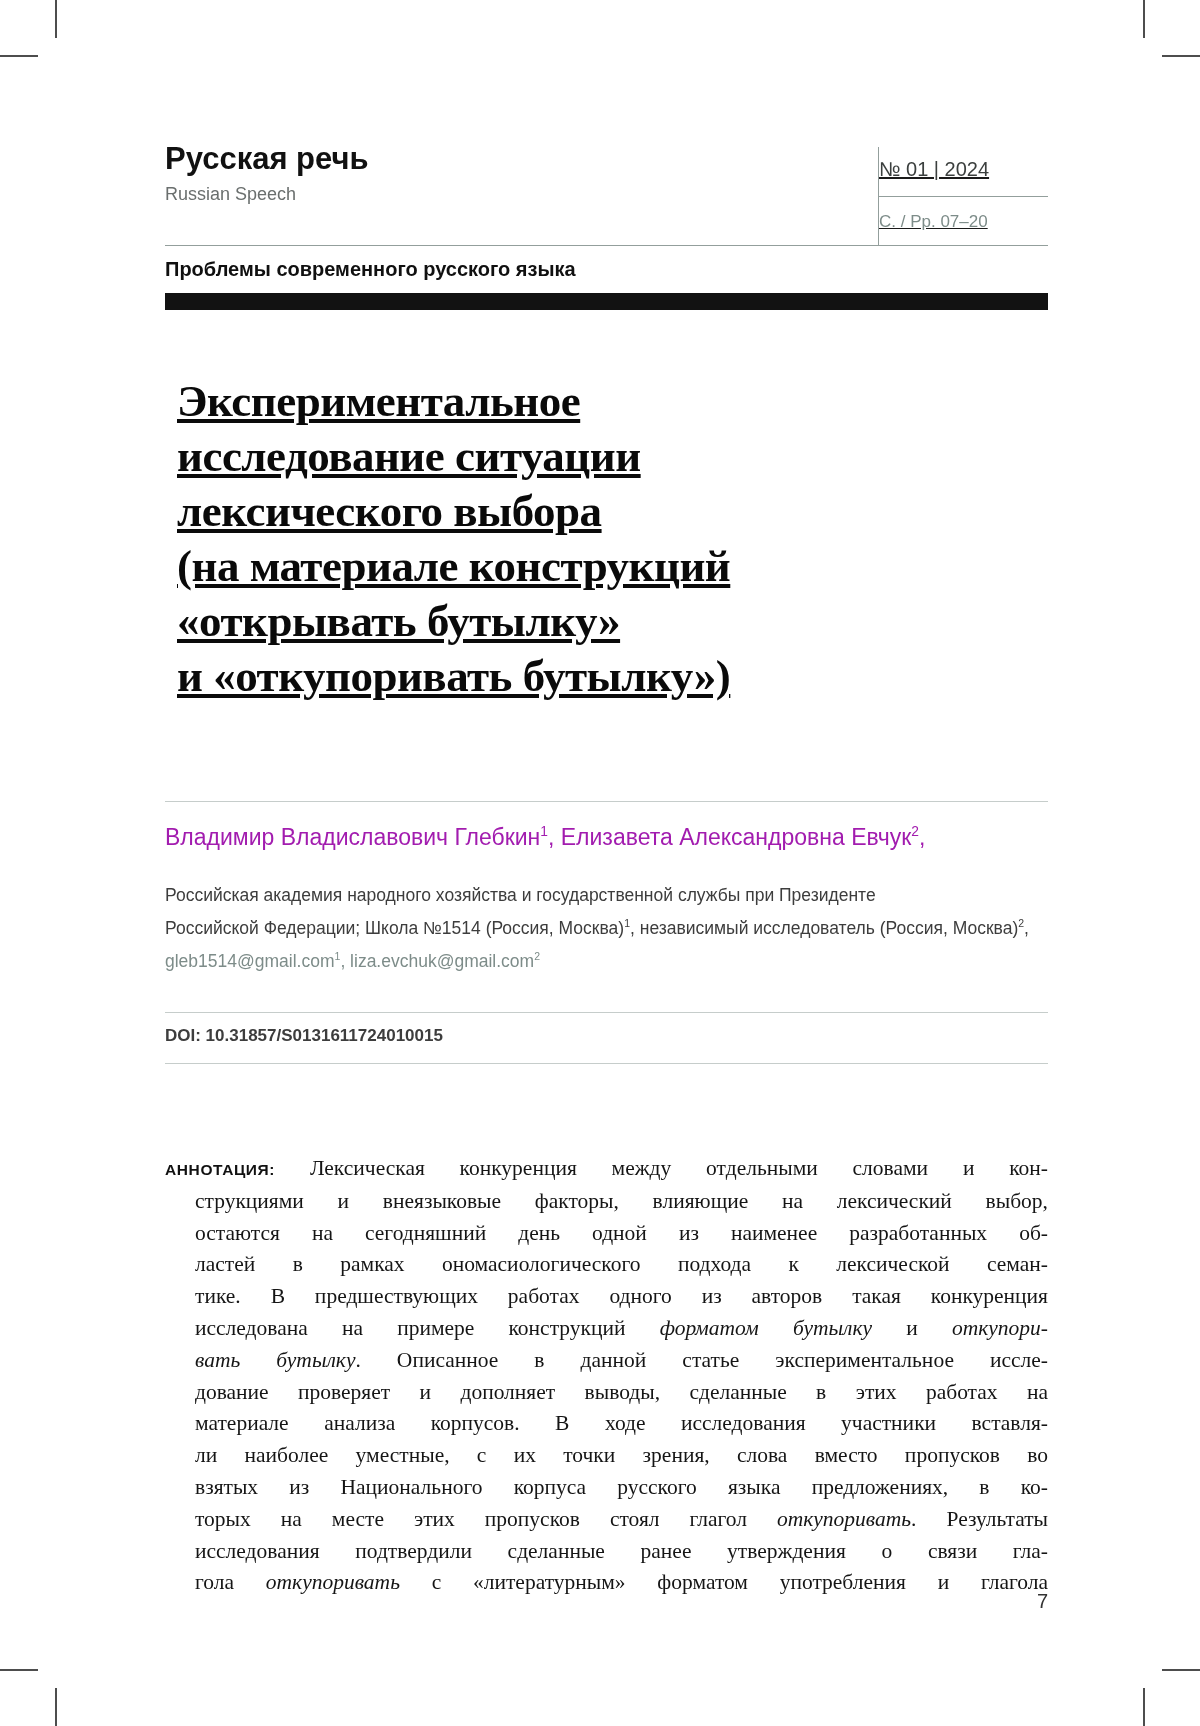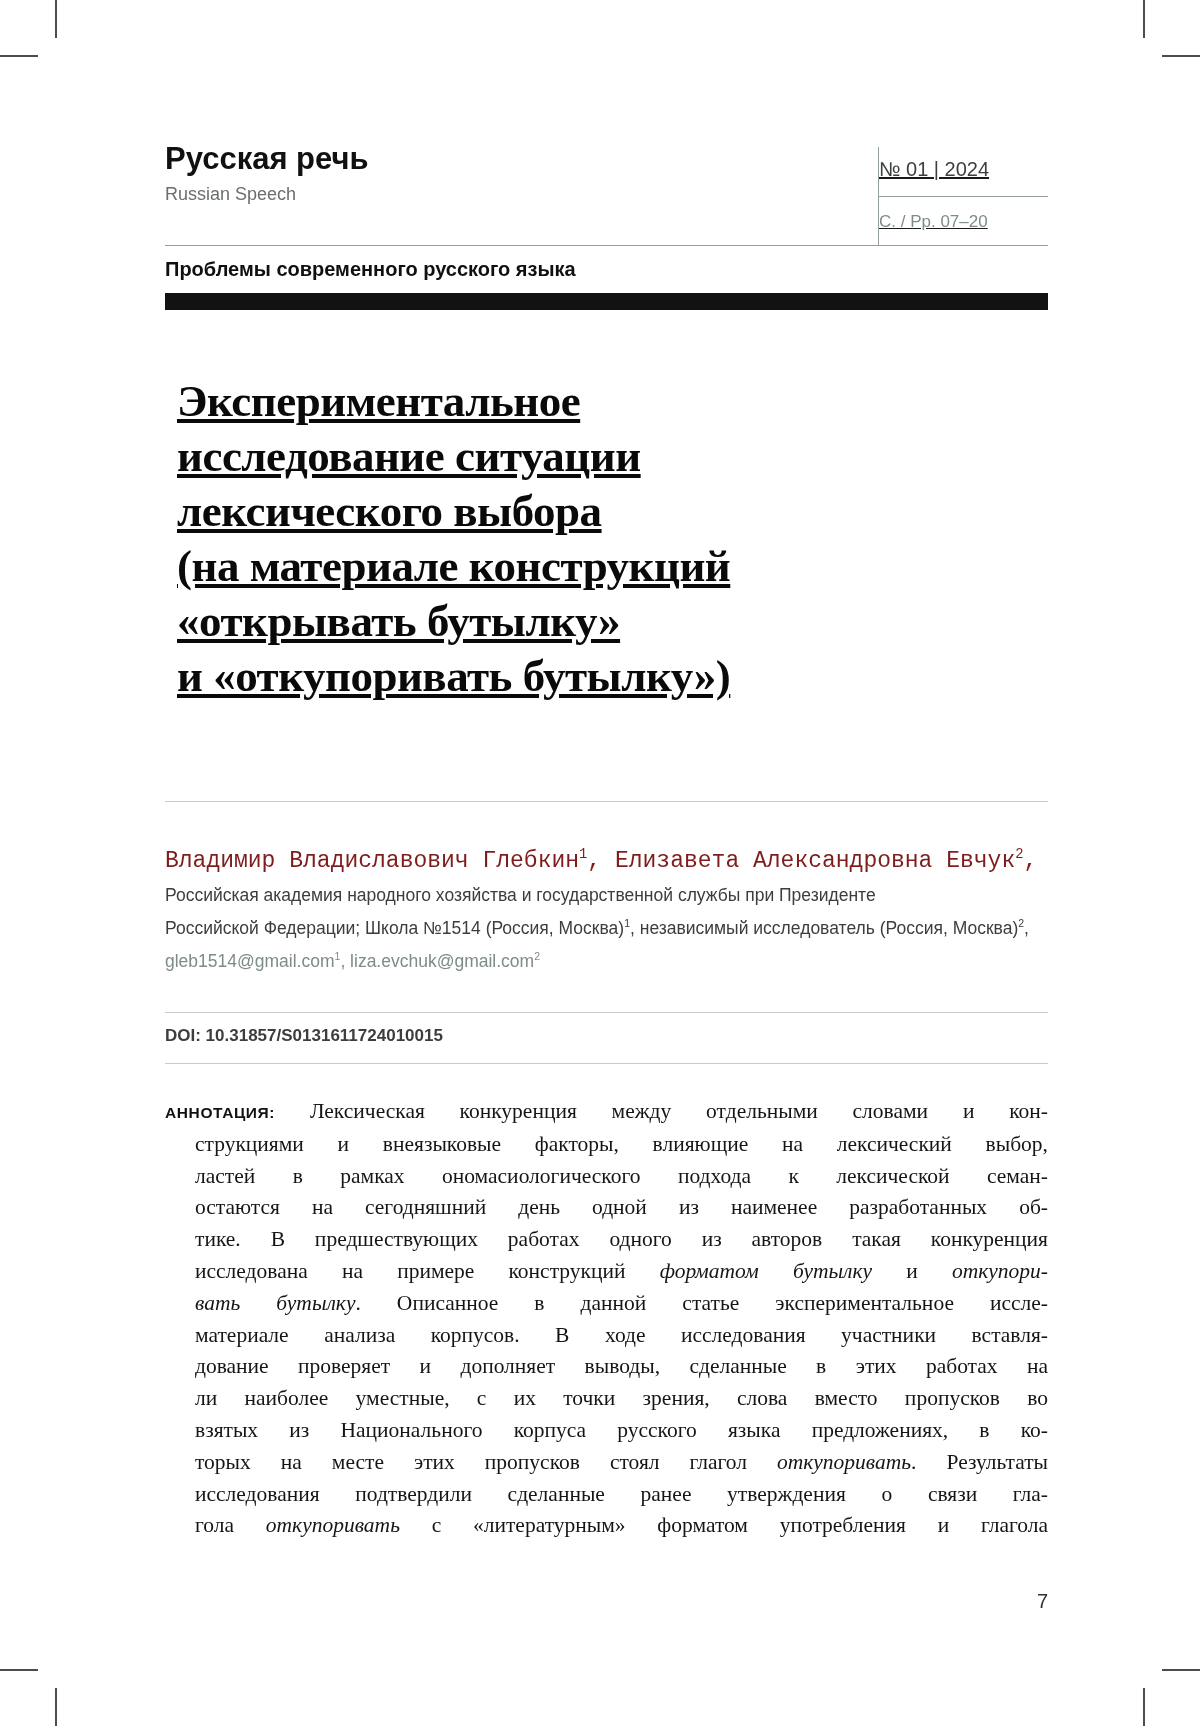--- a/index.html
+++ b/index.html
@@ -43,33 +43,33 @@
   
   .title{
     position:absolute;left:165px;top:362px;width:883px;margin:12px;
     font-family:"Liberation Serif",serif;font-weight:bold;font-size:45px;
     line-height:55px;letter-spacing:-0.5px;color:#0a0a0a;text-decoration:underline;
   }
   .rule{height:1px;background:var(--rule_light);}
   .rule-title{position:absolute;left:165px;top:801px;width:883px;}
 
   
-  .authors{position:absolute;left:165px;top:848px;width:883px;font-size:23px;color:#7f1d1d;font-family:Liberation Mono, monospace;}
+  .authors{position:absolute;left:165px;top:824px;width:883px;font-size:23px;color:#a21caf;}
   .affiliation{position:absolute;left:165px;top:879px;width:883px;font-size:17.5px;line-height:33px;color:#3d3d3d;}
   .emails{position:absolute;left:165px;top:945px;width:883px;font-size:17.5px;line-height:33px;color:var(--accent);}
   sup{font-size:60%;line-height:0;}
 
   
   .rule-doi-top{position:absolute;left:165px;top:1012px;width:883px;}
   .doi{position:absolute;left:165px;top:1026px;width:883px;font-size:17px;color:#3d3d3d;font-weight:bold;}
   .rule-doi-bottom{position:absolute;left:165px;top:1063px;width:883px;}
 
   
   .abstract{
-    position:absolute;left:165px;top:1096px;width:883px;padding-left:30px;
+    position:absolute;left:165px;top:1153px;width:883px;padding-left:30px;
     font-family:"Liberation Serif",serif;font-size:21.5px;line-height:31.8px;color:#151515;
   }
   .abstract .tline{text-align:justify;text-align-last:justify;}
   .abstract .tline:first-child{margin-left:-30px;}
   .it{font-style:italic;}
   .abs-label{
     font-family:"Liberation Sans",sans-serif;font-weight:bold;
     font-size:15.5px;letter-spacing:0.6px;color:#111;
   }
 
@@ -125,27 +125,27 @@
       <div class="tline"><span>gleb1514@gmail.com</span><sup>1</sup><span>, liza.evchuk@gmail.com</span><sup>2</sup></div>
     </div>
 
   <div class="rule rule-doi-top"></div>
   <div class="doi">DOI: 10.31857/S0131611724010015</div>
   <div class="rule rule-doi-bottom"></div>
 
   <div class="abstract">
       <div class="tline"><span class="abs-label">АННОТАЦИЯ:</span><span> Лексическая конкуренция между отдельными словами и кон-</span></div>
       <div class="tline"><span>струкциями и внеязыковые факторы, влияющие на лексический выбор,</span></div>
+      <div class="tline"><span>остаются на сегодняшний день одной из наименее разработанных об-</span></div>
       <div class="tline"><span>ластей в рамках ономасиологического подхода к лексической семан-</span></div>
-      <div class="tline"><span>остаются на сегодняшний день одной из наименее разработанных об-</span></div>
       <div class="tline"><span>тике. В предшествующих работах одного из авторов такая конкуренция</span></div>
       <div class="tline"><span>исследована на примере конструкций </span><span class="it">форматом бутылку</span><span> и </span><span class="it">откупори-</span></div>
       <div class="tline"><span class="it">вать бутылку</span><span>. Описанное в данной статье экспериментальное иссле-</span></div>
+      <div class="tline"><span>дование проверяет и дополняет выводы, сделанные в этих работах на</span></div>
       <div class="tline"><span>материале анализа корпусов. В ходе исследования участники вставля-</span></div>
-      <div class="tline"><span>дование проверяет и дополняет выводы, сделанные в этих работах на</span></div>
       <div class="tline"><span>ли наиболее уместные, с их точки зрения, слова вместо пропусков во</span></div>
       <div class="tline"><span>взятых из Национального корпуса русского языка предложениях, в ко-</span></div>
       <div class="tline"><span>торых на месте этих пропусков стоял глагол </span><span class="it">откупоривать</span><span>. Результаты</span></div>
       <div class="tline"><span>исследования подтвердили сделанные ранее утверждения о связи гла-</span></div>
       <div class="tline"><span>гола </span><span class="it">откупоривать</span><span> с «литературным» форматом употребления и глагола</span></div>
     </div>
 
   <div class="page-number">7</div>
 </div>
 

